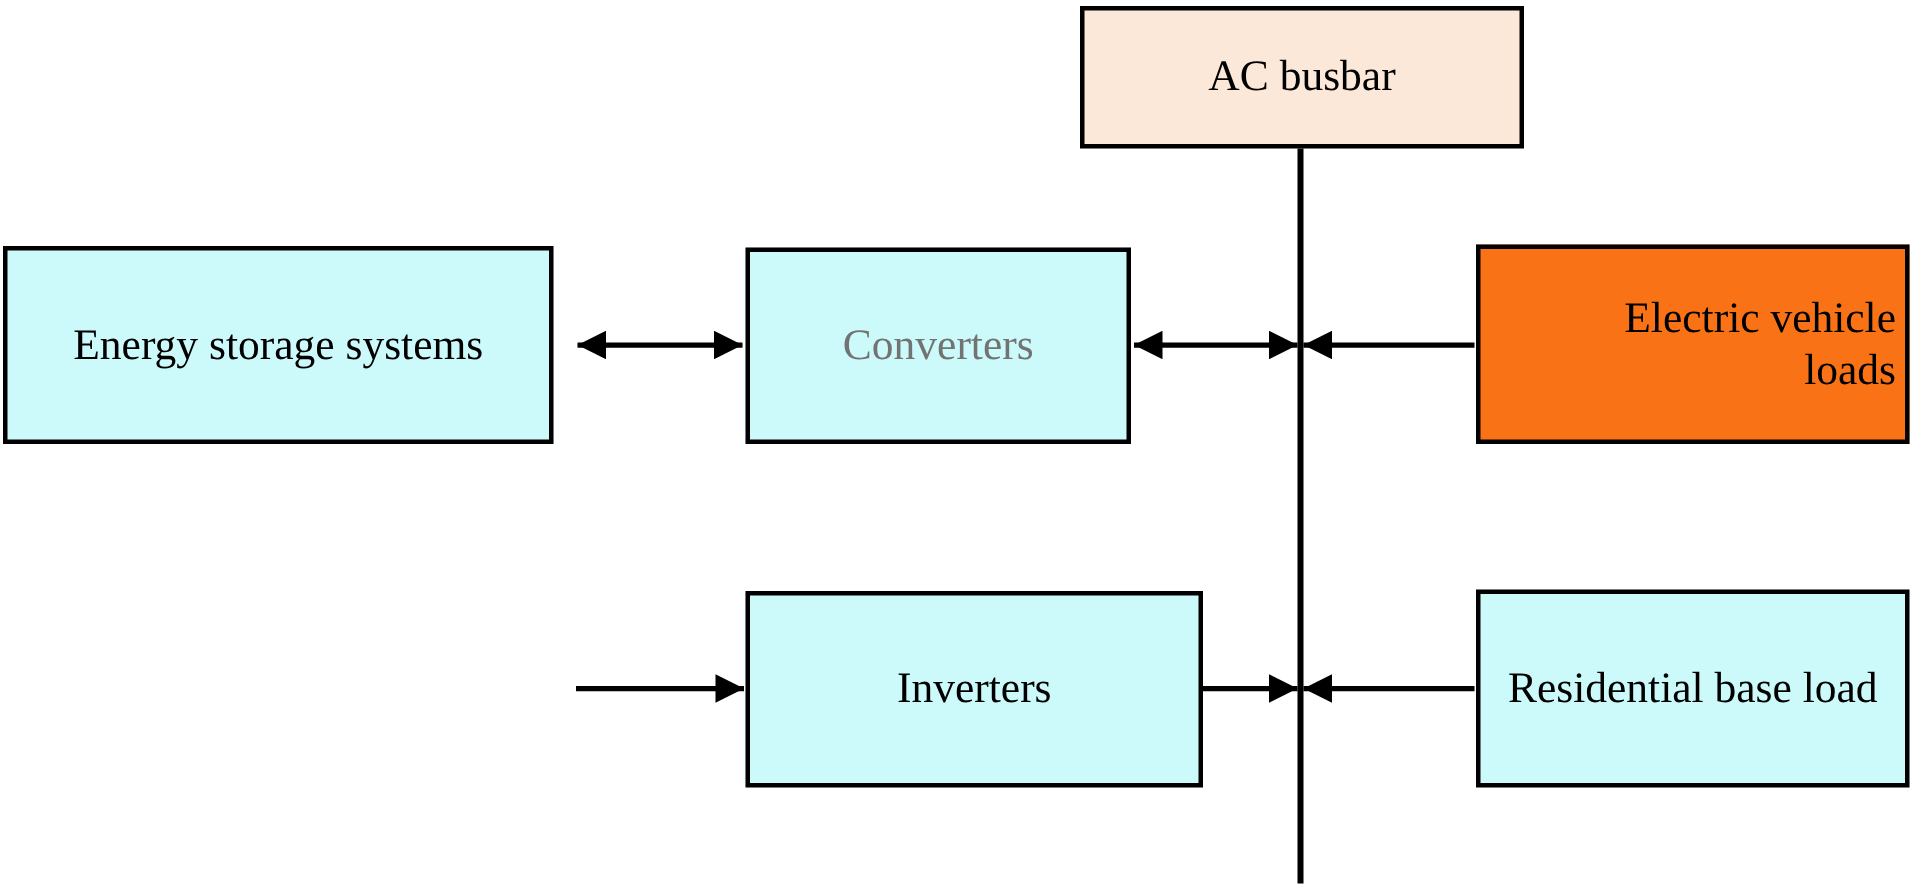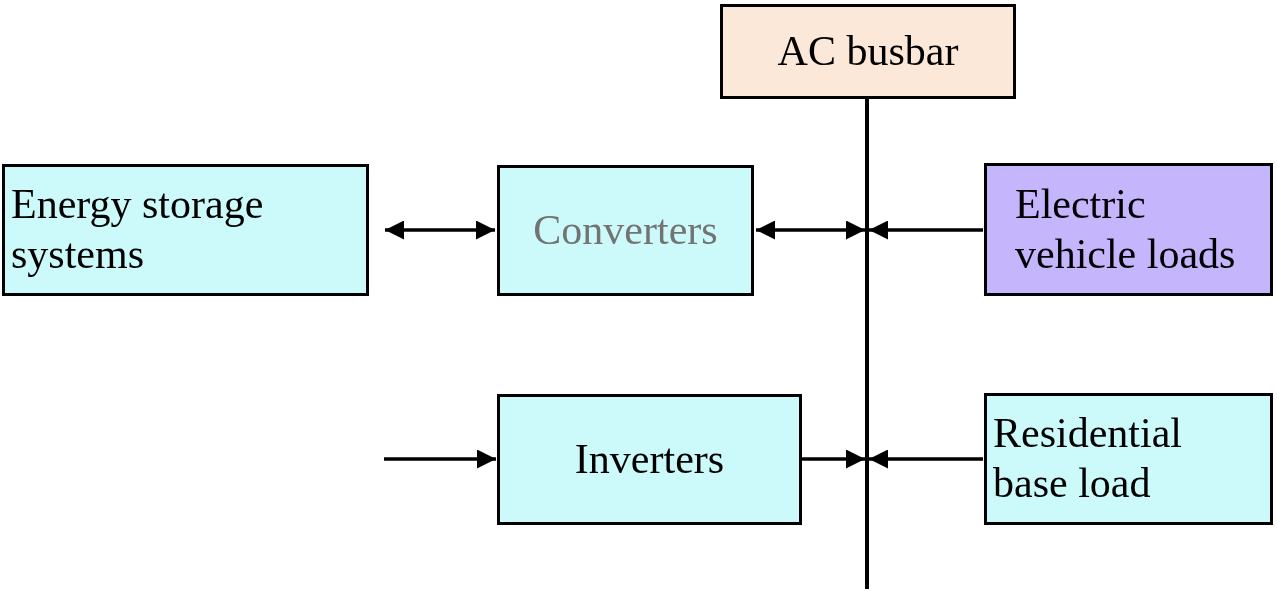--- a/index.html
+++ b/index.html
@@ -17,22 +17,22 @@
     width: 1277px; height: 591px;
     z-index: 1;
   }
   .node {
     position: absolute;
     box-sizing: border-box;
     border: 3px solid #000000;
     display: flex;
     align-items: center;
     justify-content: center;
-    text-align: left;
-    font-size: 42px;
+    text-align: right;
+    font-size: 29px;
     line-height: 1.18;
     color: #000000;
     z-index: 2;
     padding: 0 6px;
   }
   .node-cyan  { background: #CCFAFA; }
   .node-peach { background: #FBE8D9; }
 
   #box-ac-busbar        { left: 720px; top:   4px; width: 296px; height:  95px; }
   #box-energy-storage   { left:   2px; top: 164px; width: 367px; height: 132px; }
@@ -77,21 +77,21 @@
   </div>
 
   <div id="box-energy-storage" class="node node-cyan" style="background-color: rgb(204, 250, 250); border-color: rgb(0, 0, 0); color: rgb(0, 0, 0);">
     <span>Energy storage systems</span>
   </div>
 
   <div id="box-converters" class="node node-cyan" style="background-color: rgb(204, 250, 250); border-color: rgb(0, 0, 0); color: #737373;">
     <span>Converters</span>
   </div>
 
-  <div id="box-electric-vehicle" class="node node-cyan" style="background-color: #c4b5fd; border-color: rgb(0, 0, 0); color: rgb(0, 0, 0); padding-left: 28px;">
+  <div id="box-electric-vehicle" class="node node-cyan" style="background-color: #f97316; border-color: rgb(0, 0, 0); color: rgb(0, 0, 0); padding-left: 28px;">
     <span>Electric vehicle loads</span>
   </div>
 
 
   <div id="box-inverters" class="node node-cyan" style="background-color: rgb(204, 250, 250); border-color: rgb(0, 0, 0); color: rgb(0, 0, 0);">
     <span>Inverters</span>
   </div>
 
   <div id="box-residential" class="node node-cyan" style="background-color: rgb(204, 250, 250); border-color: rgb(0, 0, 0); color: rgb(0, 0, 0);">
     <span>Residential base load</span>

